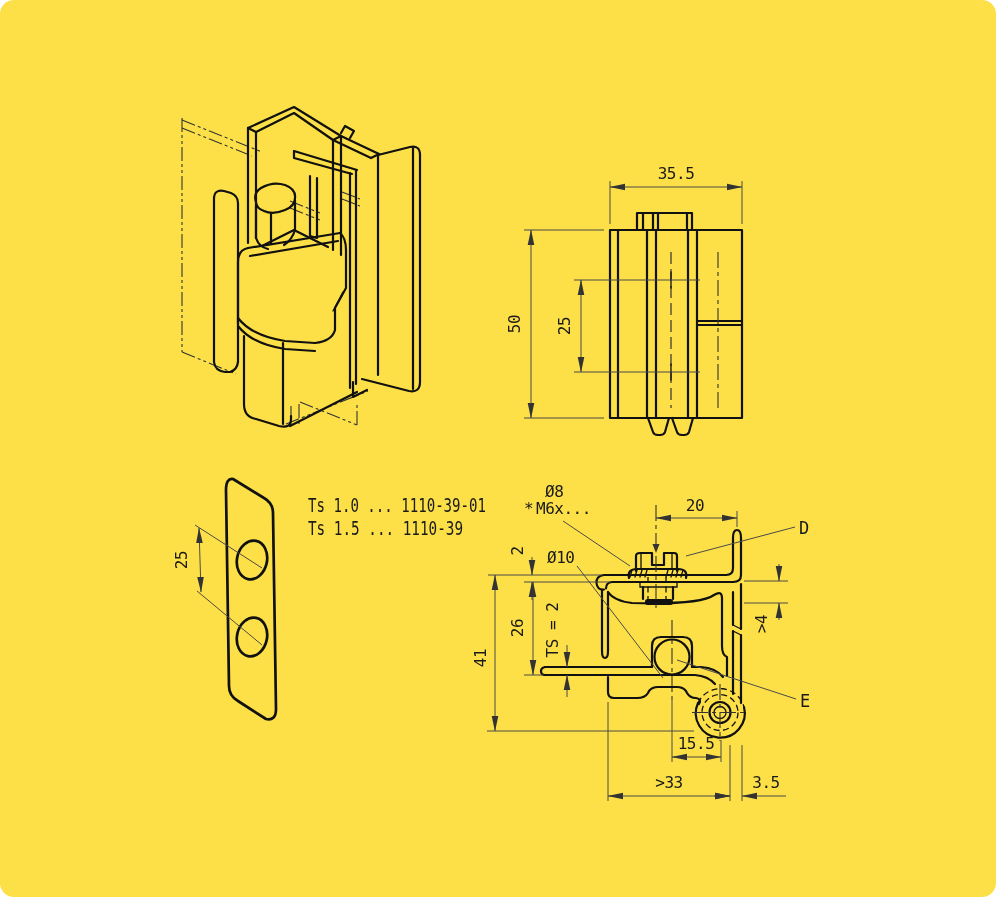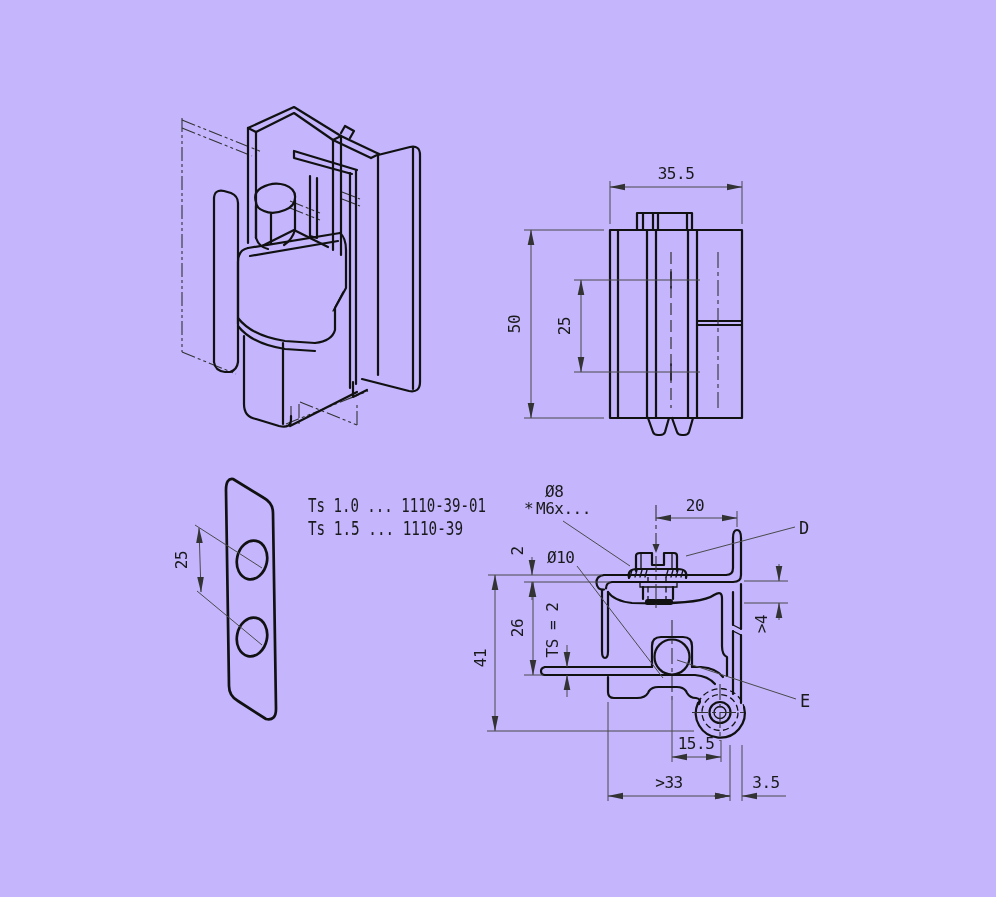--- a/index.html
+++ b/index.html
@@ -1,17 +1,17 @@
 <!DOCTYPE html>
 <html><head>
 <meta charset="utf-8">
 <style>
   html,body{margin:0;padding:0;background:#fff;}
-  .page{position:relative;width:996px;height:897px;background:#c4b5fd;overflow:hidden;
-        font-family:"DejaVu Sans Mono",monospace;}
+  .page{position:relative;width:996px;height:897px;background:#fde047;overflow:hidden;
+        font-family:"DejaVu Sans Mono",monospace;border-radius:14px;}
   svg{position:absolute;left:0;top:0;}
   .ob{fill:none;stroke:#111;stroke-width:2.2;stroke-linejoin:round;stroke-linecap:round;}
   .ob3{fill:none;stroke:#111;stroke-width:2.7;stroke-linejoin:round;stroke-linecap:round;}
   .thin{fill:none;stroke:#111;stroke-width:1.3;stroke-linecap:round;}
   .dim{fill:none;stroke:#4a4a4a;stroke-width:1;}
   .cl{fill:none;stroke:#333;stroke-width:1.1;stroke-dasharray:16 4 4 4;}
   .cl2{fill:none;stroke:#333;stroke-width:1.2;stroke-dasharray:12 5;}
   .ph{fill:none;stroke:#333;stroke-width:1.1;stroke-dasharray:14 3 3 3 3 3;}
   .hid{fill:none;stroke:#111;stroke-width:1.3;stroke-dasharray:6 3.5;}
   text.d{font-family:"DejaVu Sans Mono",monospace;font-size:16px;letter-spacing:-0.5px;fill:#1a1a1a;}

